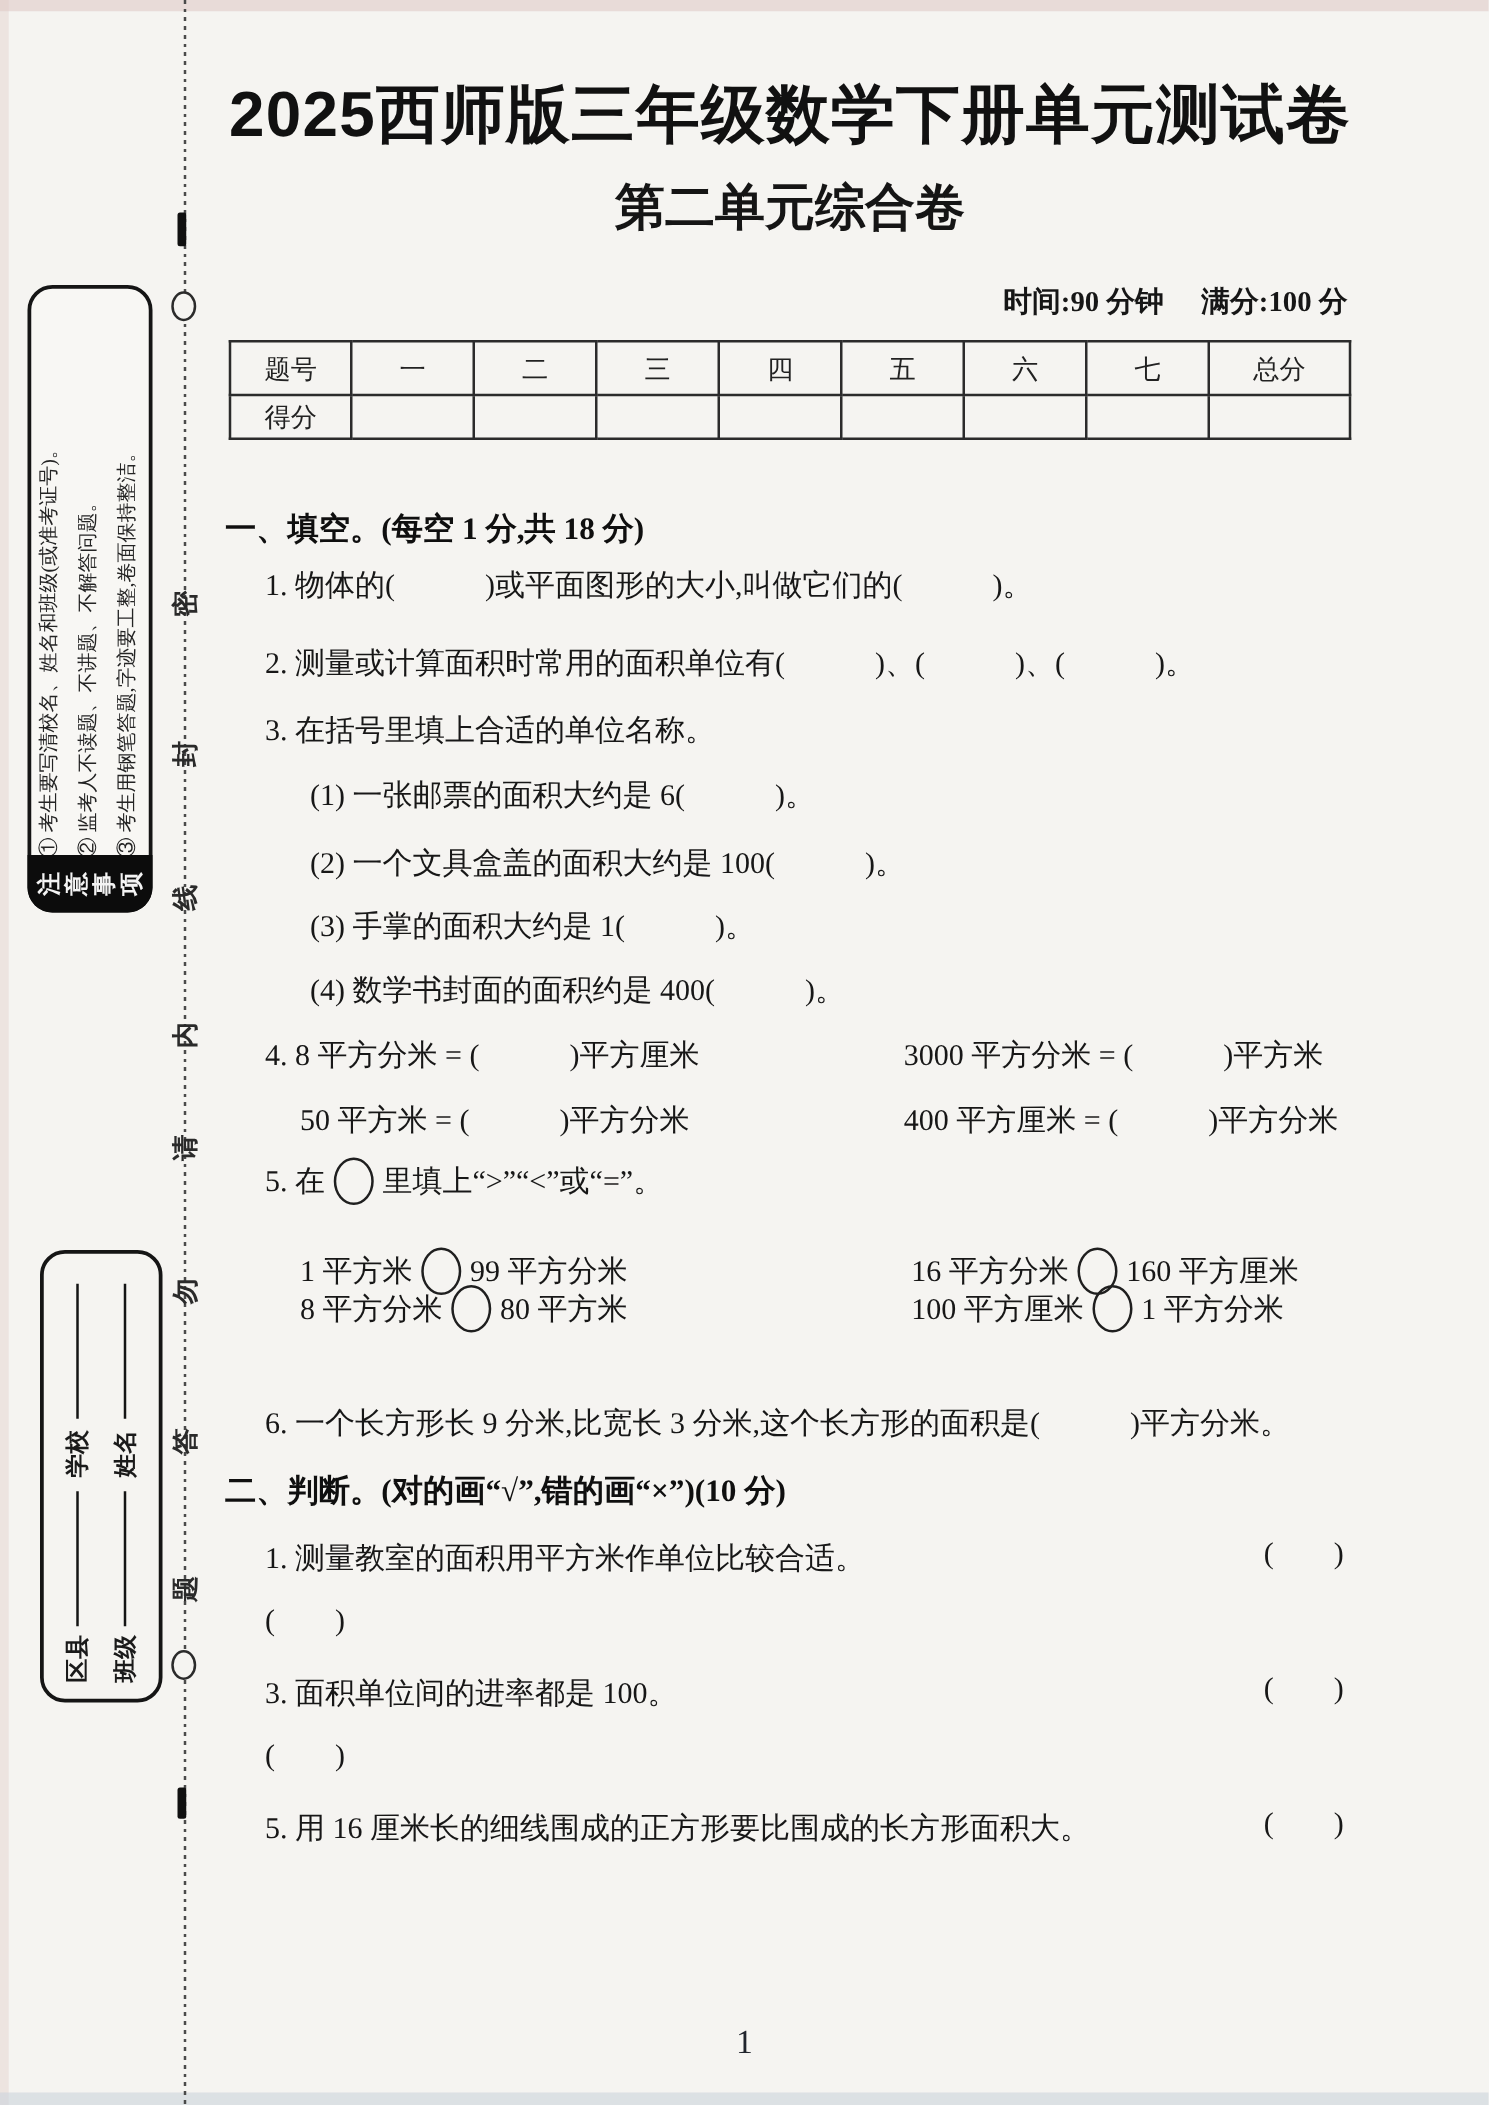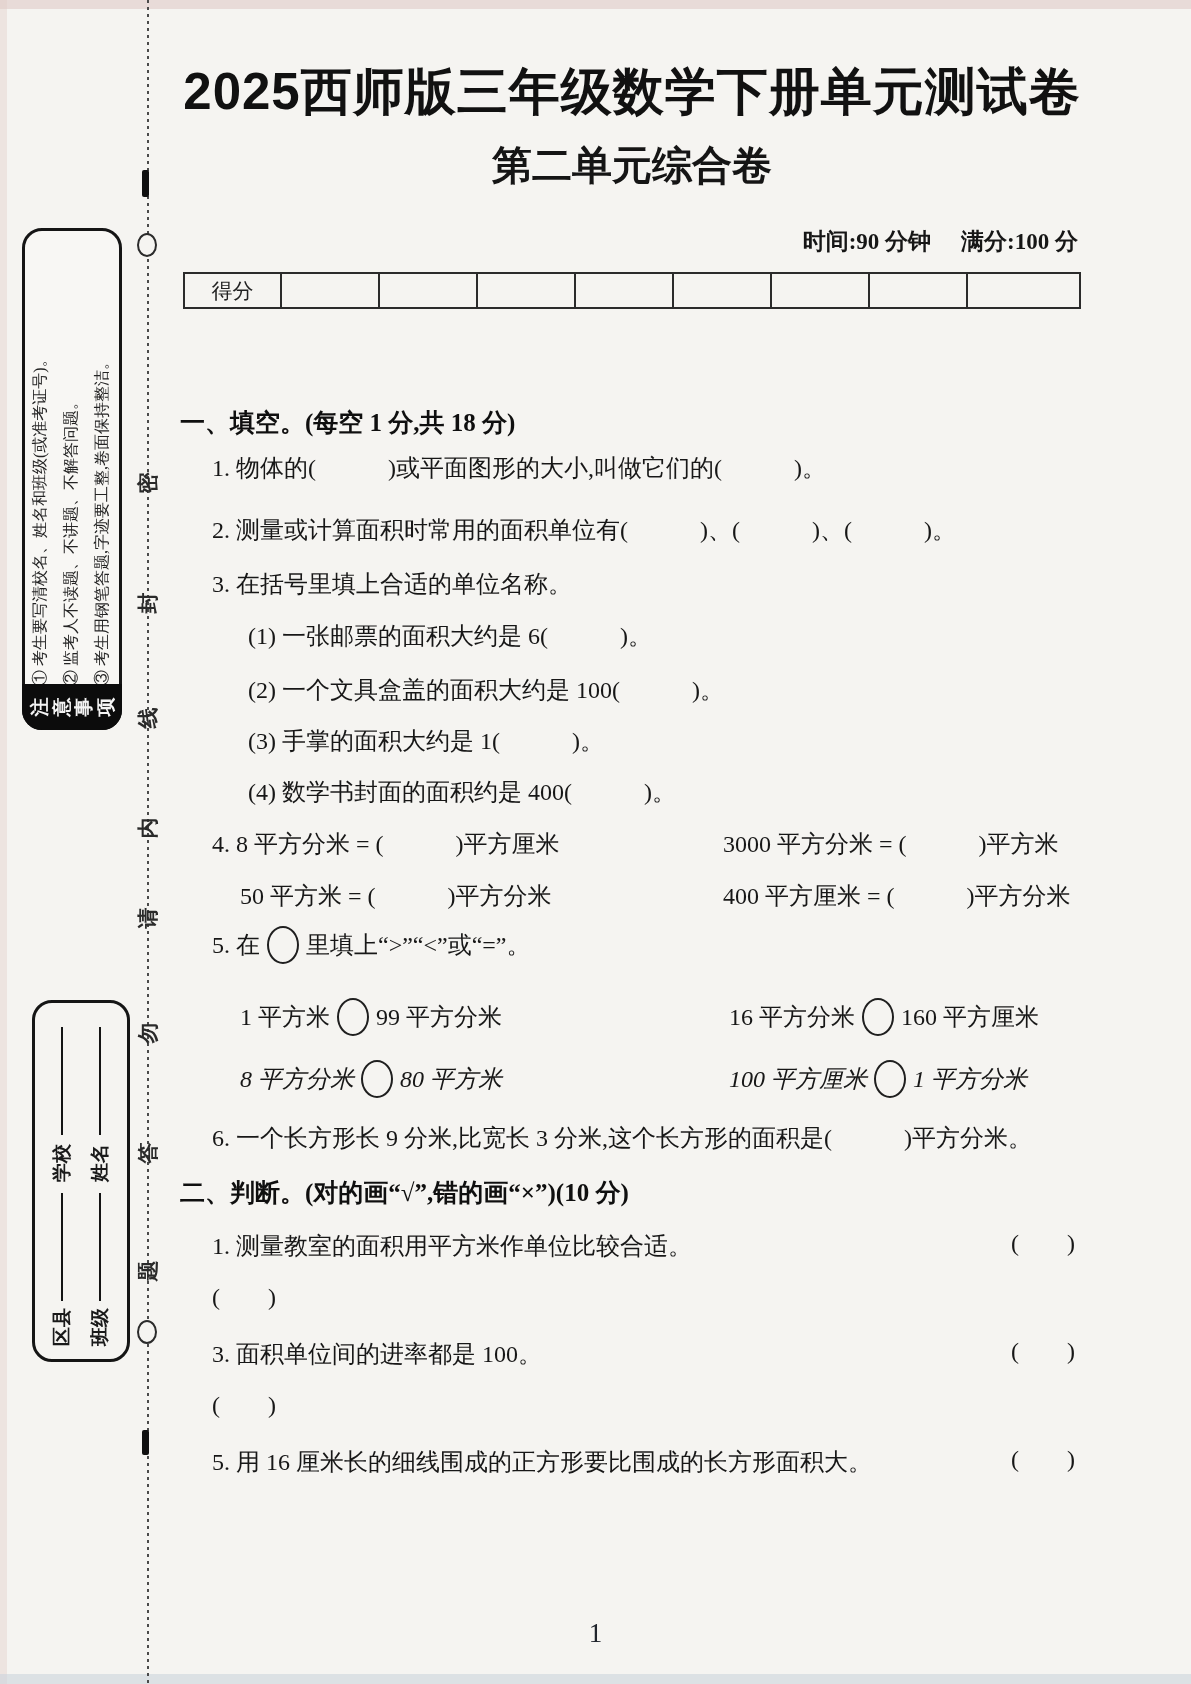--- a/index.html
+++ b/index.html
@@ -137,20 +137,31 @@
       <col style="width:98px">
       <col style="width:98px">
       <col style="width:98px">
     <col style="width:98px">
       <col style="width:98px">
       <col style="width:98px">
       <col style="width:98px">
     <col style="width:113px">
   </colgroup>
   <tbody>
+    <tr class="h">
+      <td>题号</td>
+      <td>一</td>
+      <td>二</td>
+      <td>三</td>
+      <td>四</td>
+      <td>五</td>
+      <td>六</td>
+      <td>七</td>
+      <td>总分</td>
+    </tr>
     <tr class="s">
       <td>得分</td>
       <td></td>
       <td></td>
       <td></td>
       <td></td>
       <td></td>
       <td></td>
       <td></td>
       <td></td>
@@ -177,21 +188,21 @@
 
 <div class="line" style="left:240px;top:998px;">
   <span class="cmp-first">
     <span>1 平方米</span><span class="circle"></span><span>99 平方分米</span>
   </span>
   <span>
     <span>16 平方分米</span><span class="circle"></span><span>160 平方厘米</span>
   </span>
 </div>
 
-<div class="line" style="left:240px;top:1060px;font-style:italic;">
+<div class="line" style="left:240px;top:1028px;">
   <span class="cmp-first">
     <span>8 平方分米</span><span class="circle"></span><span>80 平方米</span>
   </span>
   <span>
     <span>100 平方厘米</span><span class="circle"></span><span>1 平方分米</span>
   </span>
 </div>
 
 <div class="line blank" style="left:212px;top:1122px;">6. 一个长方形长 9 分米,比宽长 3 分米,这个长方形的面积是(   )平方分米。</div>
 

